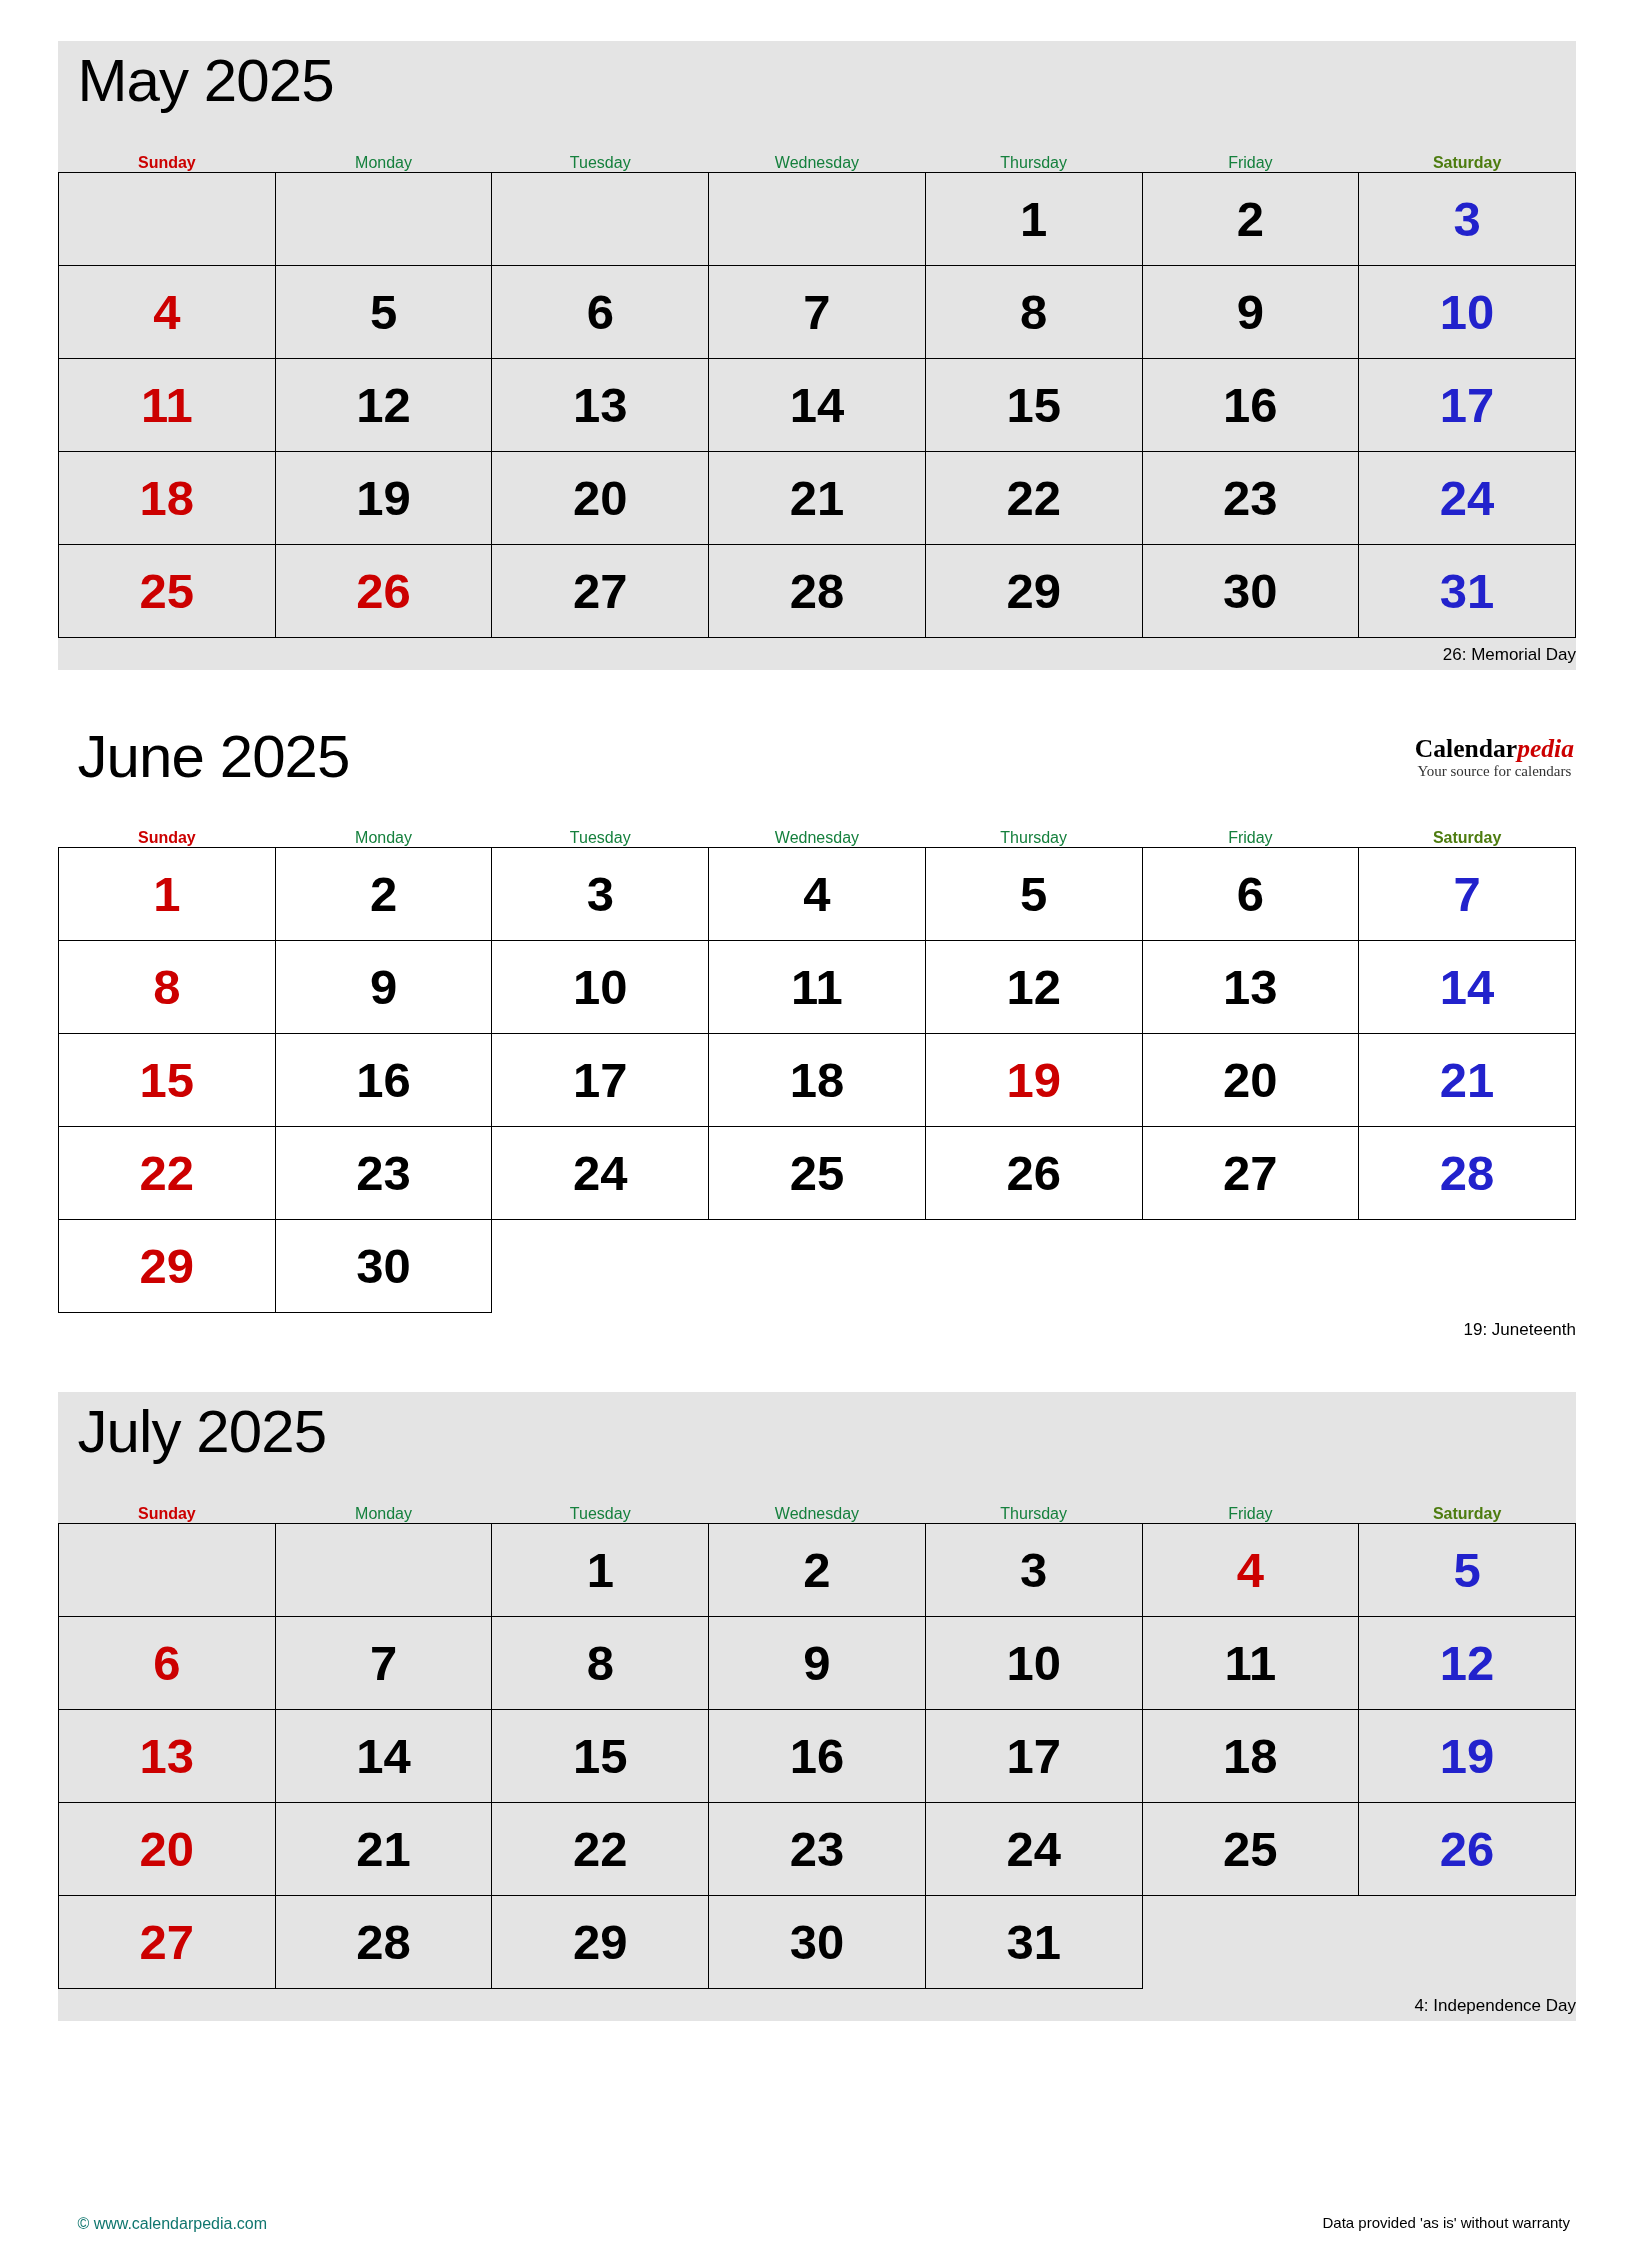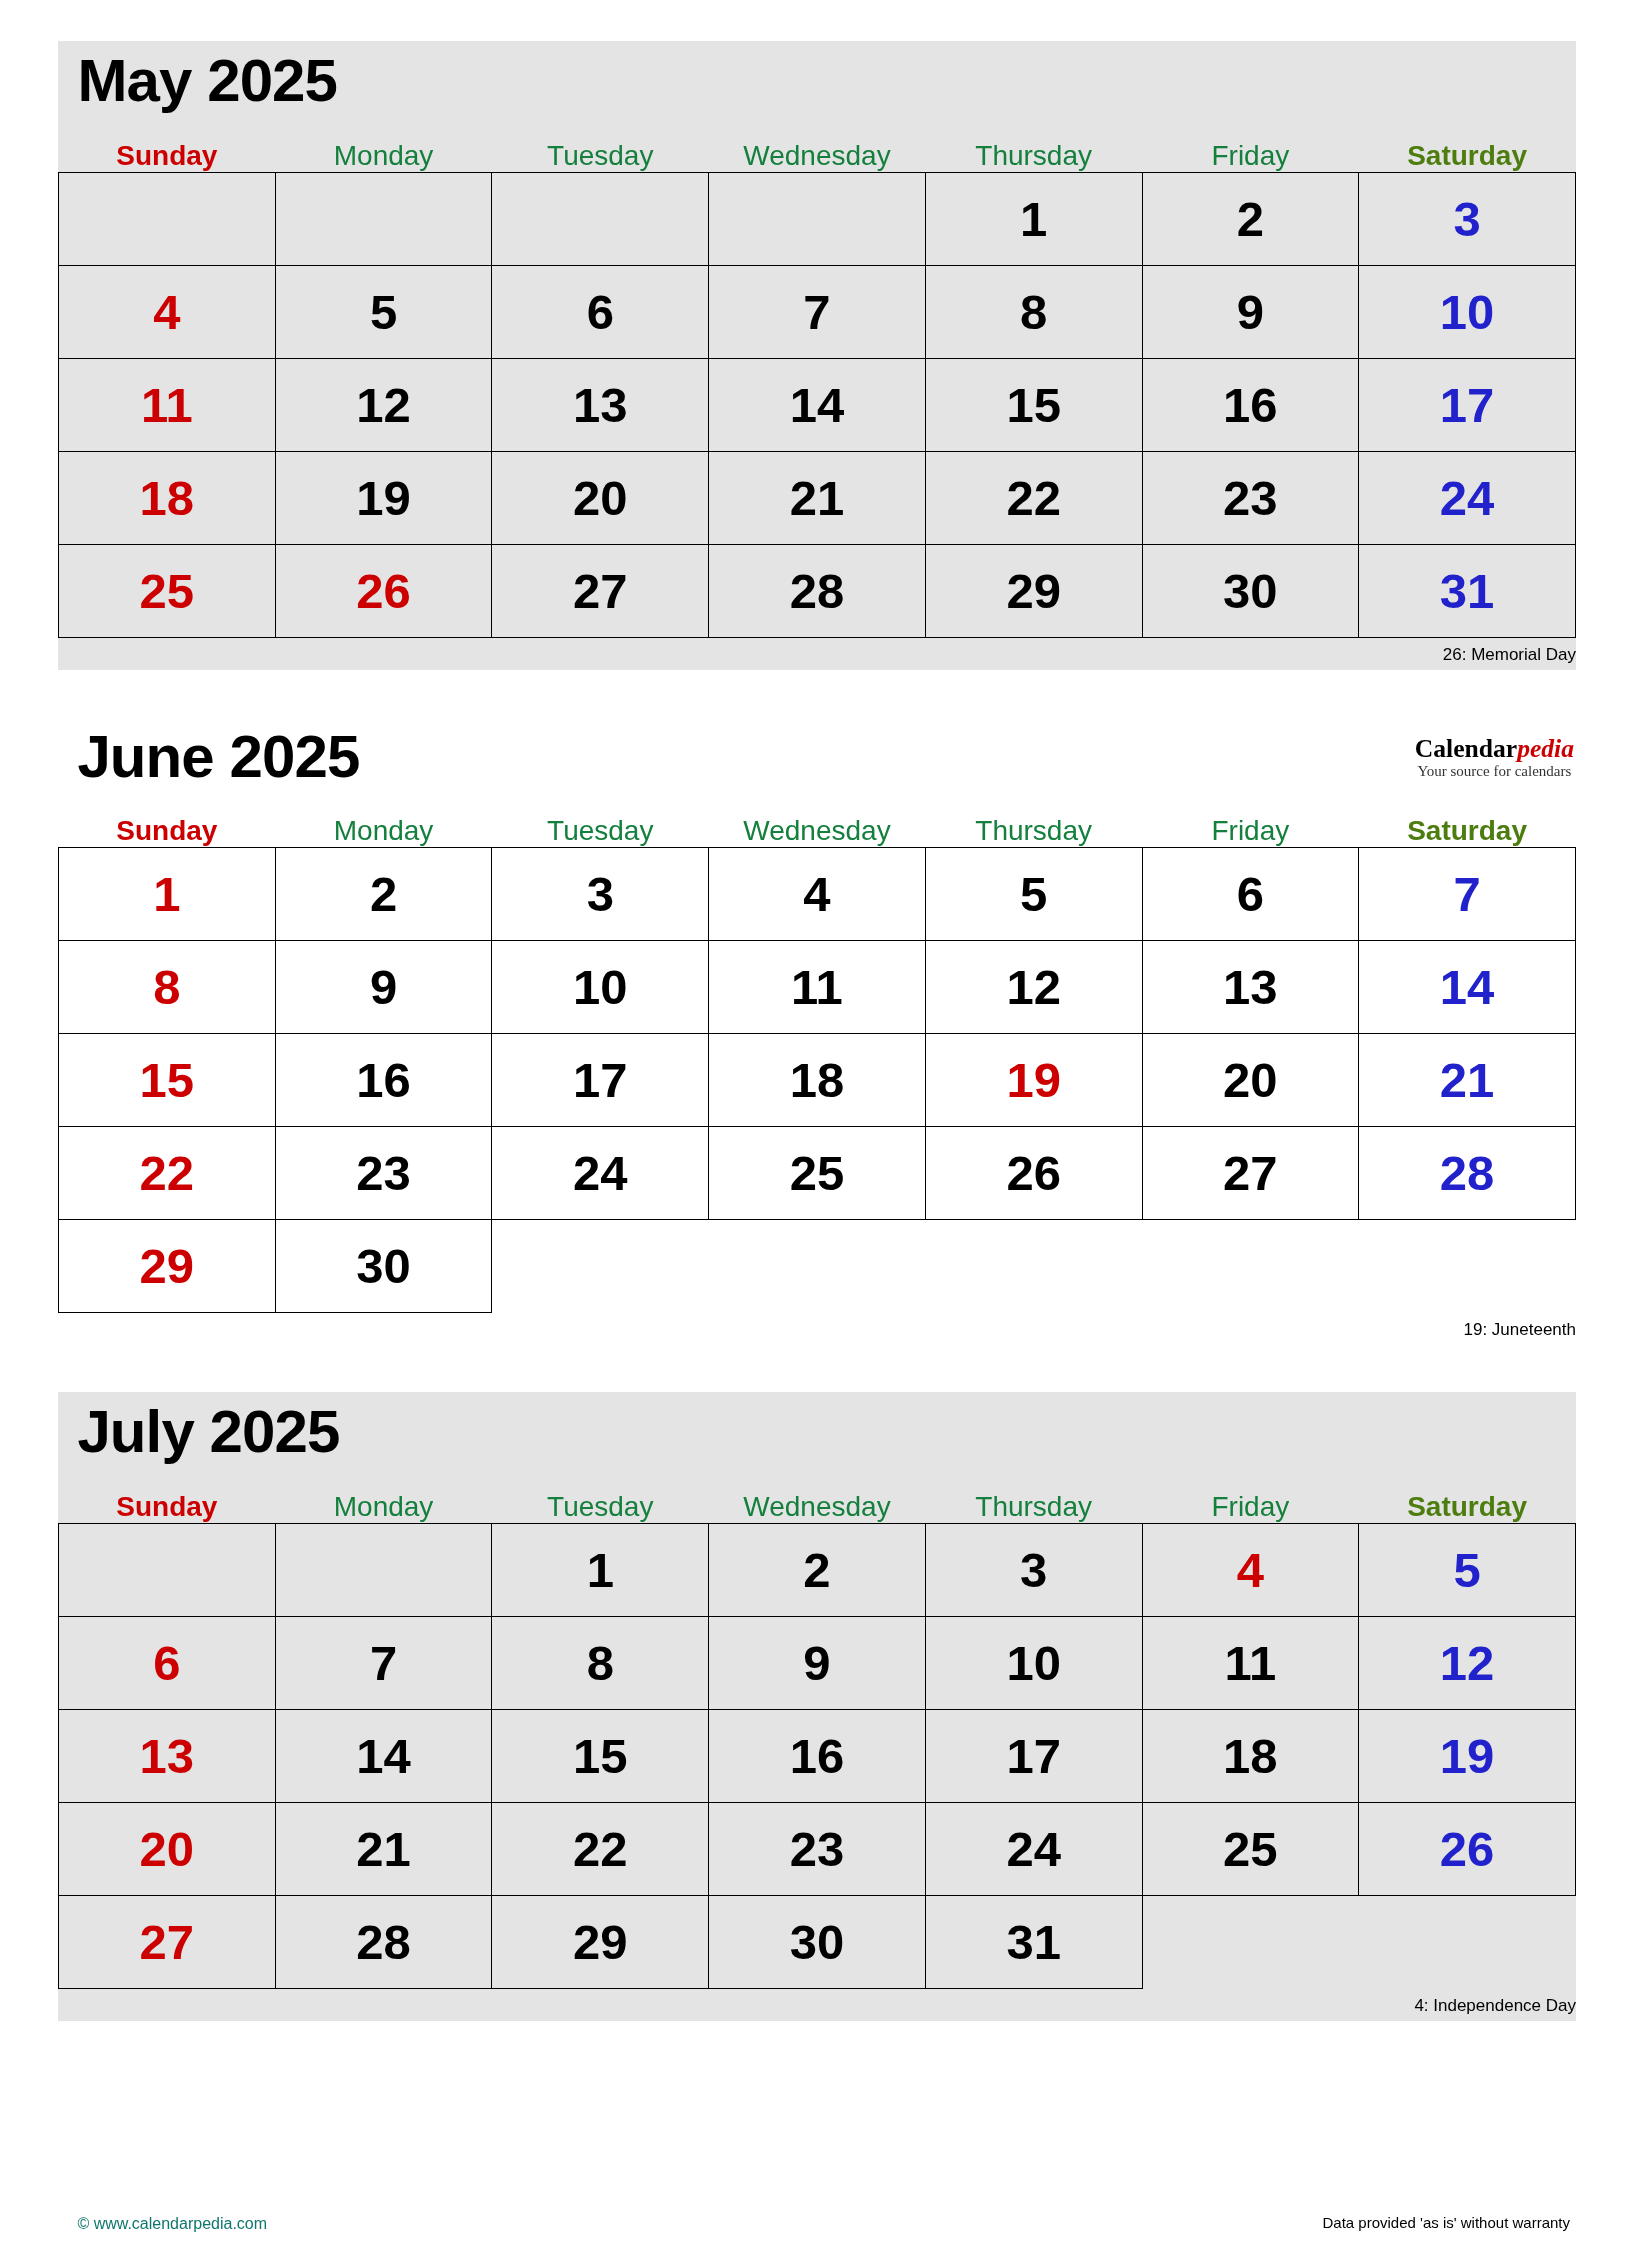--- a/index.html
+++ b/index.html
@@ -30,21 +30,21 @@
 
   .month-header-row {
     position: relative;
     height: 92px;
   }
   .month-title {
     position: absolute;
     left: 19.4px;
     top: 5.3px;
     font-size: 60px;
-    font-weight: bold;
+    font-weight: normal;
     color: #000;
     letter-spacing: -0.9px;
     white-space: nowrap;
   }
   .brand {
     position: absolute;
     right: 2px;
     top: 19.4px;
     text-align: right;
     line-height: 1.05;
@@ -69,21 +69,21 @@
     width: 100%;
     border-collapse: collapse;
     table-layout: fixed;
   }
   table.cal td, table.cal th {
     padding: 0;
     margin: 0;
   }
   .dow {
     height: 39px;
-    font-size: 28px;
+    font-size: 16px;
     font-weight: bold;
     text-align: center;
     vertical-align: bottom;
     padding-bottom: 3.5px;
     border: none;
     background: transparent;
   }
   .dow.weekday { font-weight: normal; color: #15803d; }
   .dow.sun { color: #cc0000; }
   .dow.sat { color: #4d7c0f; }

